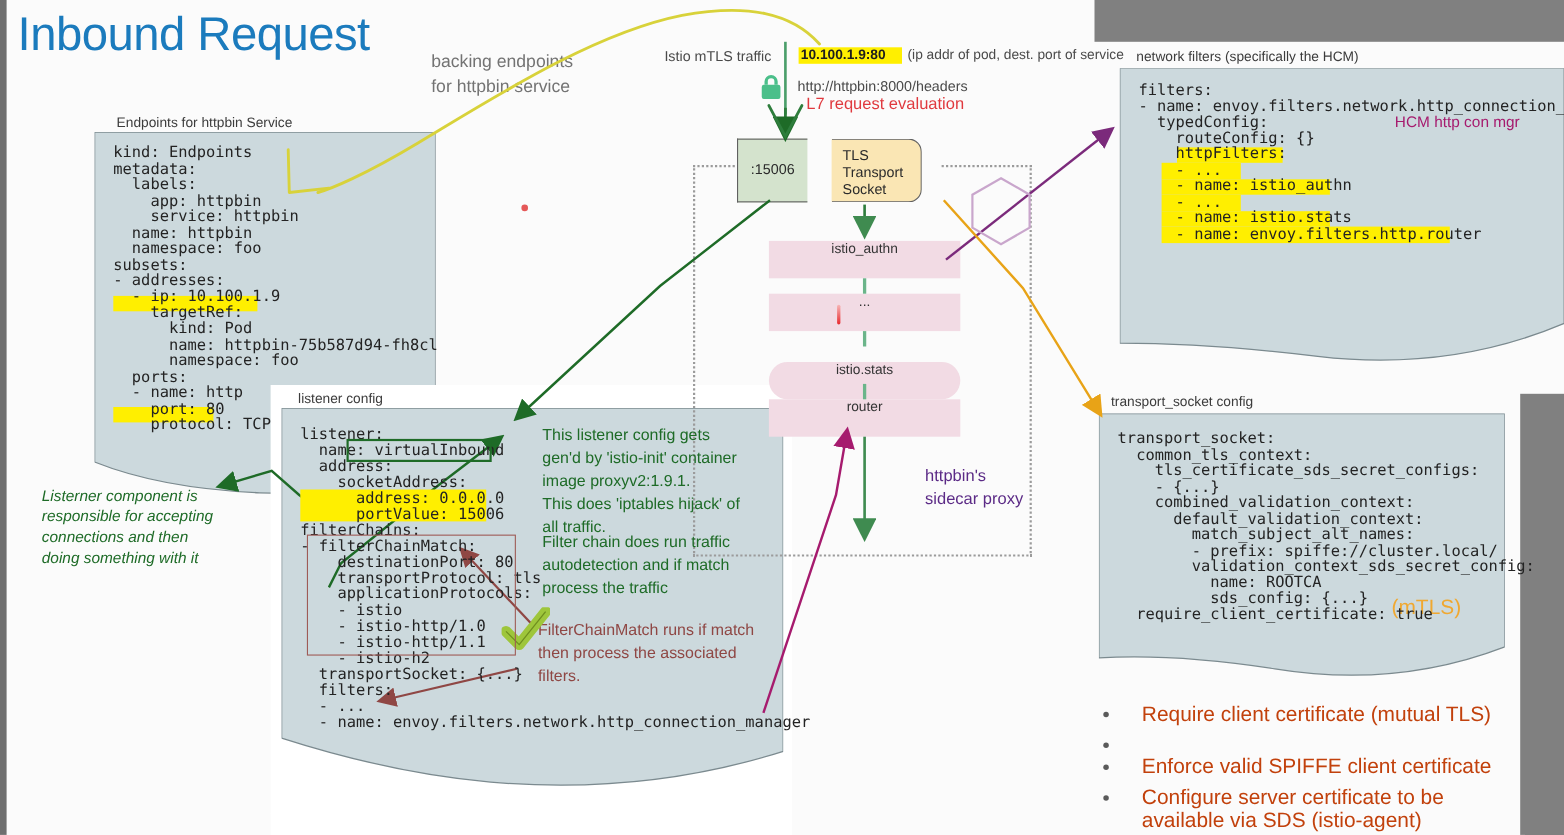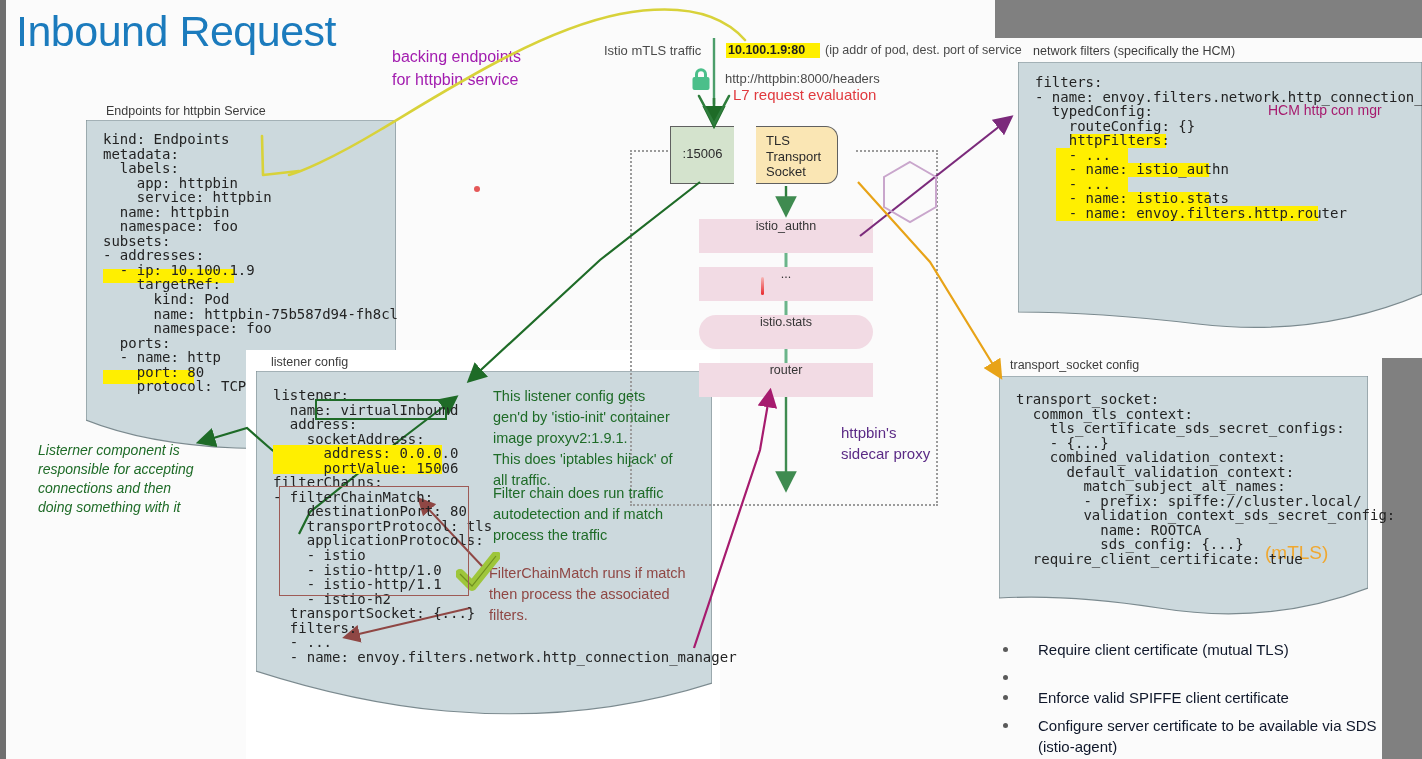--- a/index.html
+++ b/index.html
@@ -85,39 +85,39 @@
     border:2px dotted #9b9b9b;
     border-top:none;
     box-sizing:border-box;
   }
   #sidecar-boundary-top-l{position:absolute;left:630px;top:150px;width:42px;height:0;border-top:2px dotted #9b9b9b;}
   #sidecar-boundary-top-r{position:absolute;left:856px;top:150px;width:82px;height:0;border-top:2px dotted #9b9b9b;}
 
   
   .anno{position:absolute;white-space:pre-line;}
   .anno-green{color:#1e6b27;}
-  .anno-yellow{color:#a21caf;}
+  .anno-yellow{color:#737373;}
   .anno-red{color:#e0393e;}
   .anno-purple{color:#5b2a86;}
   .anno-magenta{color:#a61b6e;}
   .anno-maroon{color:#8f4744;}
   .anno-orange{color:#f0a830;}
   .anno-gray{color:#4a4a4a;}
 
   
   #lock{position:absolute;left:691px;top:68px;width:20px;height:24px;}
 
   
   #bullets{position:absolute;left:995px;top:639px;width:420px;}
   #bullets .row{display:flex;align-items:flex-start;margin-bottom:7px;}
   #bullets .dot{
     width:5px;height:5px;border-radius:50%;background:#5a5a5a;
     margin:8px 30px 0 8px;flex:0 0 auto;
   }
-  #bullets .txt{font-size:15px;line-height:21px;color:#0f172a;}
+  #bullets .txt{font-size:19px;line-height:21px;color:#c2410c;}
 
   
   #cursor-dot{
     position:absolute;left:474px;top:186px;width:6px;height:6px;
     border-radius:50%;background:#e03b3b;opacity:.85;
   }
 
   svg.overlay{position:absolute;left:0;top:0;width:1422px;height:759px;pointer-events:none;}
 </style>
 </head>
@@ -260,21 +260,21 @@
 Transport
 Socket</div>
   </div>
 
   <div class="box filter-box" style="left:699px;top:219px;">
     <span>istio_authn</span>
   </div>
   <div class="box filter-box" style="left:699px;top:267px;">
     <span>...</span>
   </div>
-  <div class="box filter-box" style="left:699px;top:315px;border-radius:17px;">
+  <div class="box filter-box" style="left:699px;top:329px;border-radius:17px;">
     <span>istio.stats</span>
   </div>
   <div class="box filter-box" style="left:699px;top:363px;">
     <span>router</span>
   </div>
 
   <div style="position:absolute;left:761px;top:277px;width:3px;height:18px;background:linear-gradient(#f7b7b7,#e8292e);border-radius:2px;"></div>
 
   <div class="anno anno-purple" style="left:841px;top:422px;font-size:15px;line-height:21px;">httpbin's
 sidecar proxy</div>

